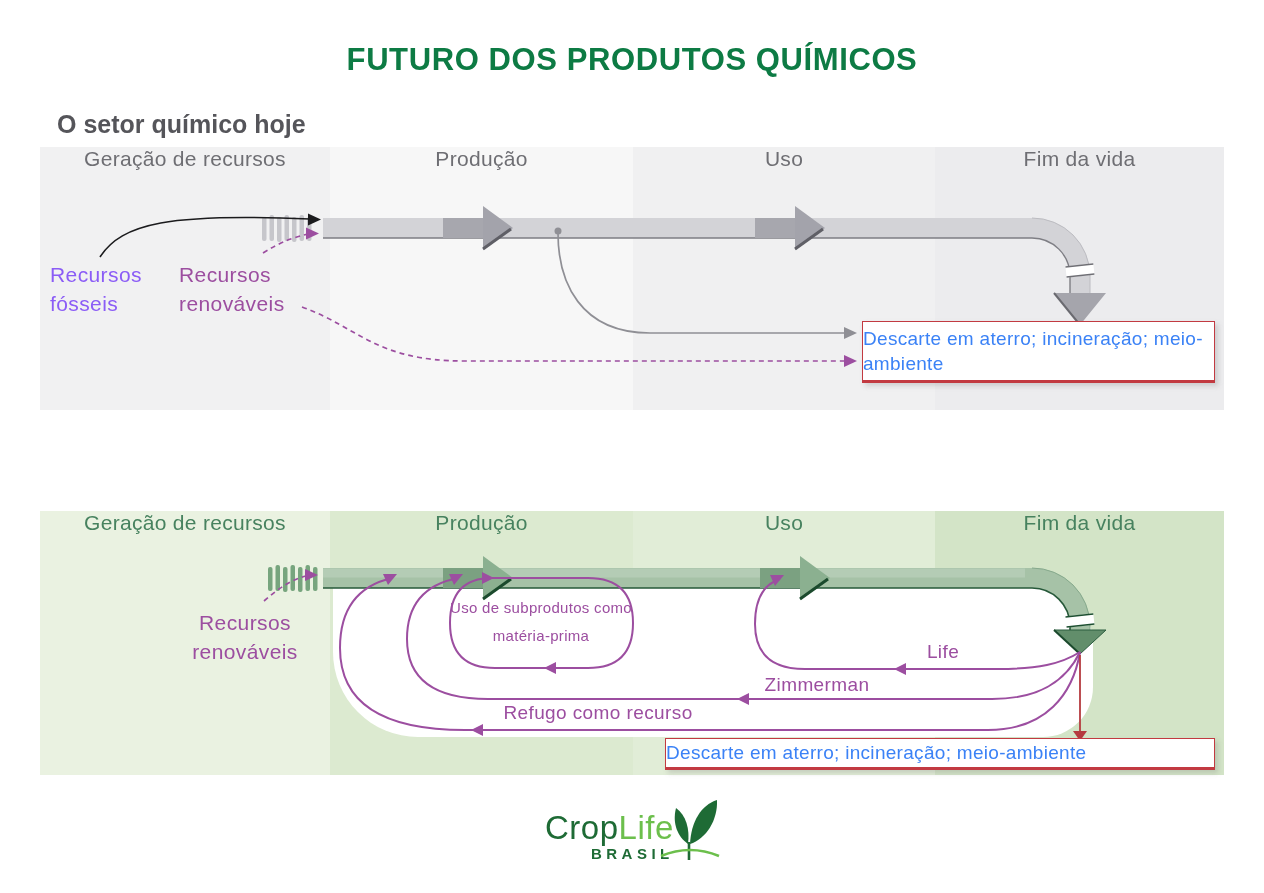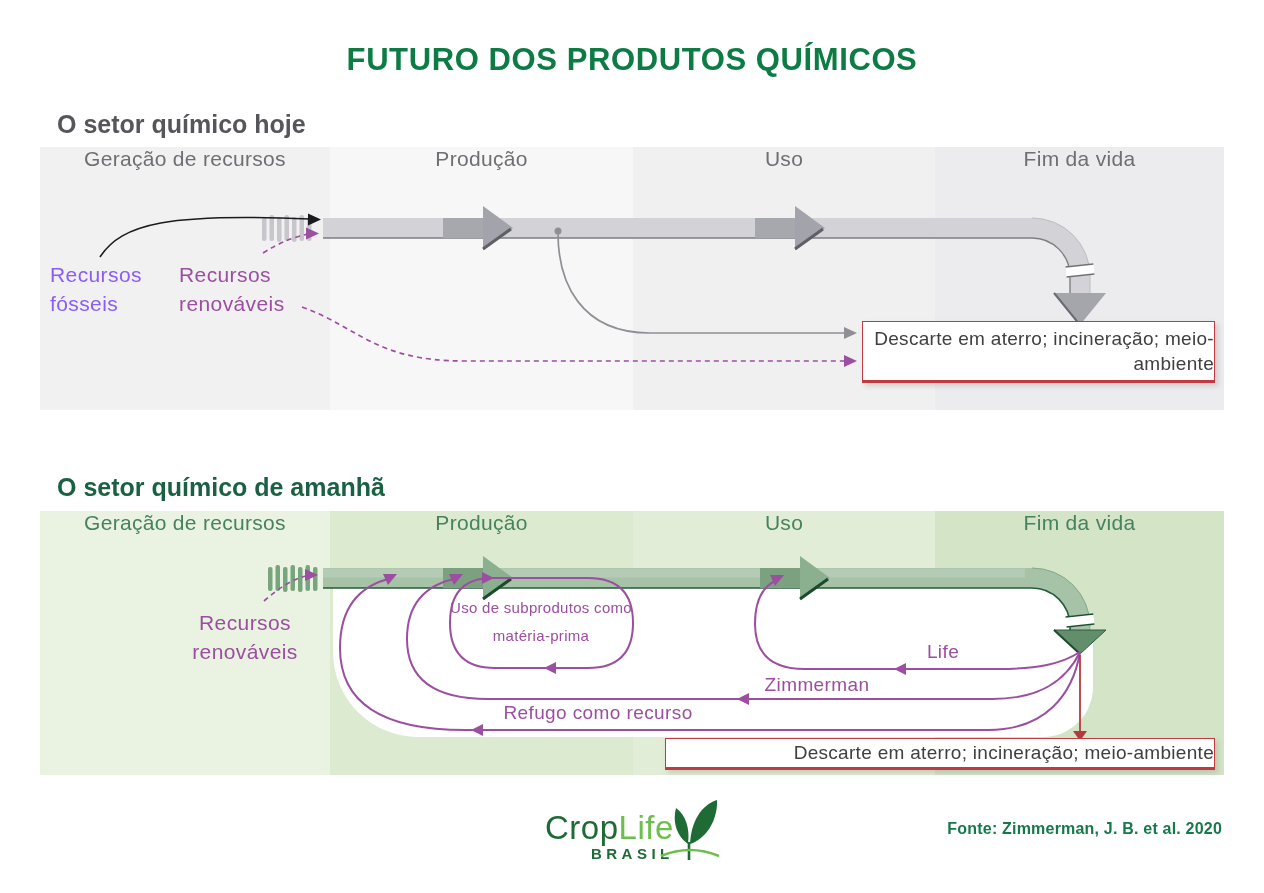--- a/index.html
+++ b/index.html
@@ -25,21 +25,21 @@
 
   .label{position:absolute;font-size:21px;line-height:29px;letter-spacing:.4px;z-index:4;}
   .purple{color:#9c4ea0;}
   .dark{color:#8b5cf6;}
   .loop-label{position:absolute;color:#9c4ea0;font-size:19px;letter-spacing:.4px;
     z-index:4;text-align:center;}
   .capsule-text{position:absolute;color:#9c4ea0;font-size:15px;line-height:28px;
     letter-spacing:.3px;z-index:4;text-align:center;}
 
   .disposal-box{position:absolute;background:#fff;border:1.5px solid #c23a41;
-    border-bottom-width:3px;color:#404040;text-align:right;z-index:5;
+    border-bottom-width:3px;color:#3b82f6;text-align:left;z-index:5;
     box-shadow:3px 3px 5px rgba(110,110,110,.25);font-size:19px;letter-spacing:.3px;}
   .disposal-box.top{left:862px;top:321px;width:351px;height:54px;
     line-height:25px;padding-top:4px;}
   .disposal-box.bottom{left:665px;top:738px;width:548px;height:28px;line-height:27px;}
 
   .white-region{position:absolute;left:333px;top:588px;width:760px;height:149px;
     background:#fff;border-radius:0 55px 50px 85px;z-index:2;}
 
   .logo{position:absolute;left:545px;top:811px;z-index:4;}
   .logo-text{font-size:33px;font-weight:500;letter-spacing:.5px;line-height:33px;}
@@ -135,21 +135,20 @@
         <polygon points="804,208 817,214 804,220" fill="#9c4ea0"></polygon>
       </g>
     </svg>
   </div>
 
   <div class="label dark" style="left:50px;top:260px;width:120px;">Recursos fósseis</div>
   <div class="label purple" style="left:179px;top:260px;width:125px;">Recursos renováveis</div>
 
   <div class="disposal-box top">Descarte em aterro; incineração; meio-ambiente</div>
 
-  <h2 class="section-heading heading-tomorrow">O setor químico de amanhã</h2>
 
   <div class="white-region"></div>
 
   <div class="panel panel-tomorrow">
     <div class="col" style="width:290px;background:#eaf2e1;">
       <div class="col-header">Geração de recursos</div>
     </div>
     <div class="col" style="width:303px;background:#dcead0;">
       <div class="col-header">Produção</div>
     </div>
@@ -252,15 +251,14 @@
     <div class="logo-brasil">BRASIL</div>
   </div>
 
   <svg class="plant-icon" width="70" height="70" viewBox="0 0 70 70">
     <path d="M31,48 C21,41 15,28 19,12 C29,19 33,33 31,48" fill="#1e6b35"></path>
     <path d="M33,48 C34,26 44,9 60,4 C61,24 49,43 33,48" fill="#1e6b35"></path>
     <path d="M32,46 L32,64" stroke="#1e6b35" stroke-width="2.6" fill="none"></path>
     <path d="M4,60 Q33,48 62,60" stroke="#6cbf4c" stroke-width="2.6" fill="none"></path>
   </svg>
 
-  <div class="source-note">Fonte: Zimmerman, J. B. et al. 2020</div>
 
 </div>
 
 </body></html>

